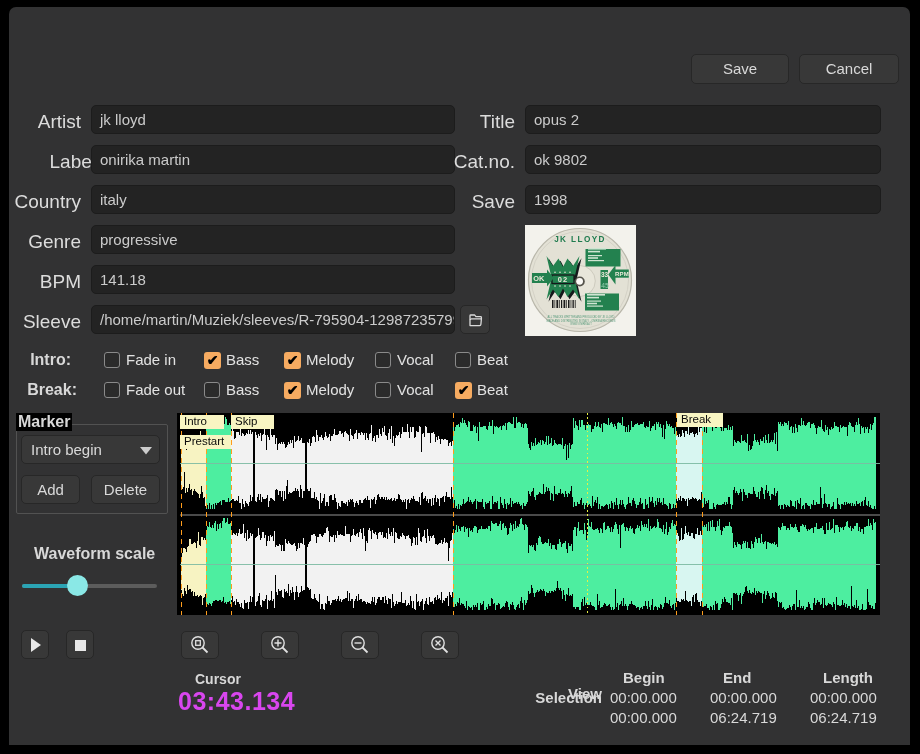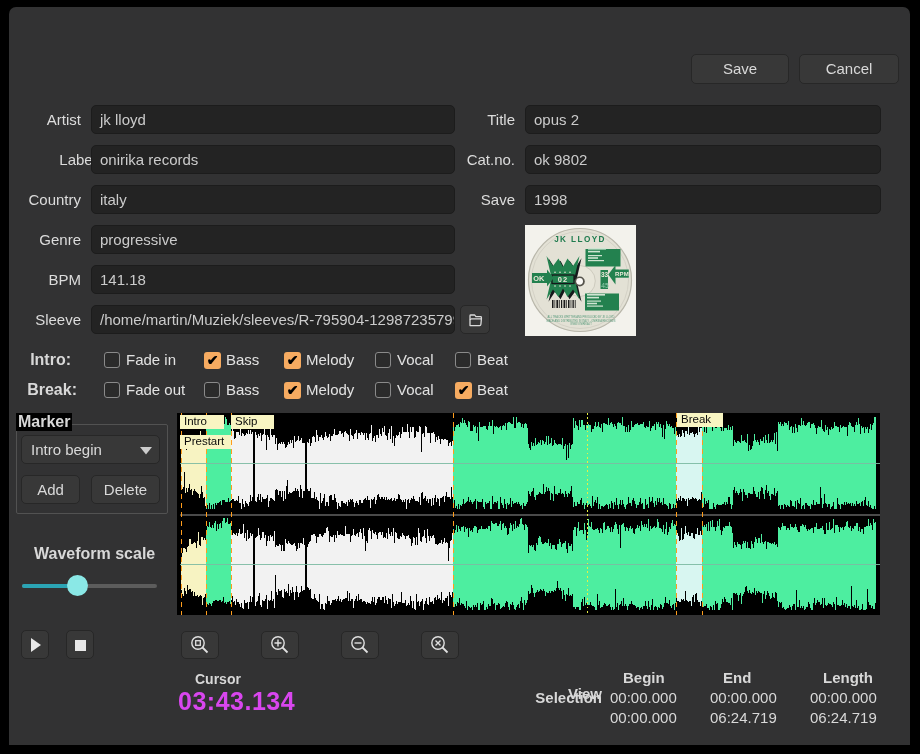--- a/index.html
+++ b/index.html
@@ -23,21 +23,21 @@
   #maxb1 { position:absolute; left:845px; top:19px; width:12px; height:2.2px; background:#e9e9e9; }
   #maxb2 { position:absolute; left:849.9px; top:14px; width:2.2px; height:12.2px; background:#e9e9e9; }
   #closeb {
     position:absolute; left:873px; top:9px; width:20px; height:20px; border-radius:50%;
     background:#f08a33;
   }
   .btn {
     position:absolute; background:#383838; border:1px solid #272727; border-radius:5px;
     color:#d9d9d9; font-size:15px; text-align:center;
   }
-  label.f { position:absolute; color:#dcdcdc; font-size:15px; text-align:right; }
+  label.f { position:absolute; color:#dcdcdc; font-size:19px; text-align:right; }
   .inp {
     position:absolute; background:#232323; border:1px solid #1c1c1c; border-radius:5px;
     height:29px; color:#cbcbcb; font-size:15px; line-height:27px; padding-left:8px;
     white-space:nowrap; overflow:hidden;
   }
   .cb { position:absolute; width:16px; height:16px; border-radius:3px;
         background:#2b2b2b; border:1px solid #8a8a8a; }
   .cbc { position:absolute; width:17px; height:17px; border-radius:3px;
         background:#f6ab61; border:none; color:#000; font-size:14px; font-weight:bold;
         text-align:center; line-height:17px; }
@@ -49,21 +49,21 @@
 </head>
 <body>
 <div id="win">
 
   <div class="btn" style="left:682px;top:47px;width:98px;height:30px;line-height:28px;">Save</div>
   <div class="btn" style="left:790px;top:47px;width:100px;height:30px;line-height:28px;">Cancel</div>
 
   <label class="f" style="left:0px;top:104px;width:72px;">Artist</label>
   <div class="inp" style="left:82px;top:98px;width:364px;">jk lloyd</div>
   <label class="f" style="left:0px;top:144px;width:87px;">Label</label>
-  <div class="inp" style="left:82px;top:138px;width:364px;">onirika records</div>
+  <div class="inp" style="left:82px;top:138px;width:364px;">onirika martin</div>
   <label class="f" style="left:0px;top:184px;width:72px;">Country</label>
   <div class="inp" style="left:82px;top:178px;width:364px;">italy</div>
   <label class="f" style="left:0px;top:224px;width:72px;">Genre</label>
   <div class="inp" style="left:82px;top:218px;width:364px;">progressive</div>
   <label class="f" style="left:0px;top:264px;width:72px;">BPM</label>
   <div class="inp" style="left:82px;top:258px;width:364px;">141.18</div>
   <label class="f" style="left:0px;top:304px;width:72px;">Sleeve</label>
   <div class="inp" style="left:82px;top:298px;width:364px;">/home/martin/Muziek/sleeves/R-795904-12987235799</div>
   <div class="btn" id="folderbtn" style="left:451px;top:298px;width:30px;height:29px;">
     <svg width="17" height="16" viewBox="0 0 17 16" style="margin-top:6px">

